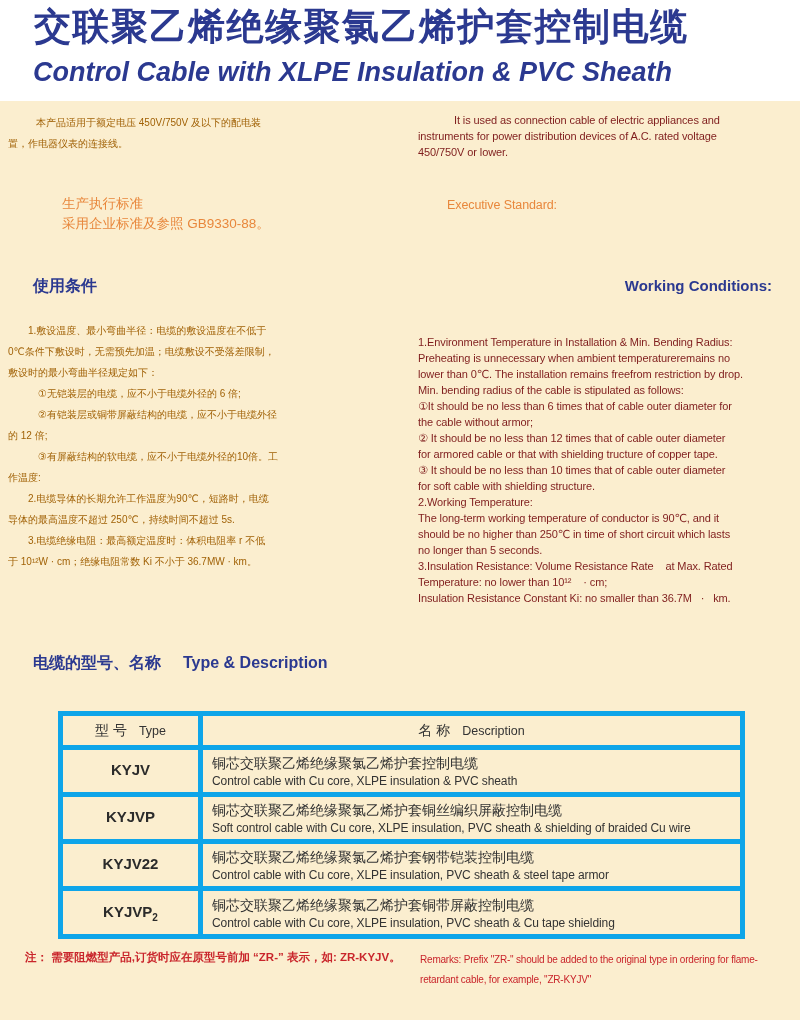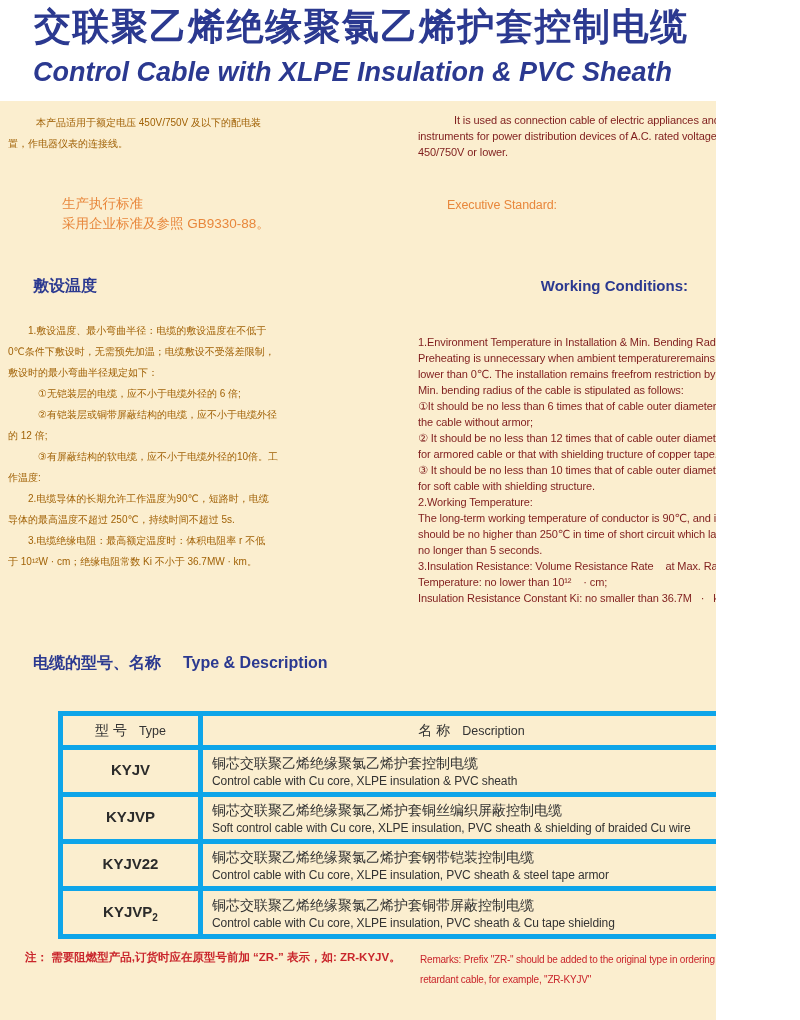--- a/index.html
+++ b/index.html
@@ -3,21 +3,21 @@
 <meta charset="utf-8">
 <style>
   * { box-sizing: border-box; }
   html, body { margin: 0; padding: 0; }
   body {
     width: 800px; height: 1020px;
     font-family: "Liberation Sans", "DejaVu Sans", sans-serif;
     background: #ffffff;
   }
   .page {
-    position: relative; width: 716px; height: 1020px;
+    position: relative; width: 800px; height: 1020px;
     background: #FBEECF; overflow: hidden; text-decoration: underline;
   }
   .header-band {
     position: absolute; left: 0; top: 0; width: 800px; height: 101px;
     background: #ffffff;
   }
   .title-zh {
     position: absolute; left: 34px; top: 3px;
     font-size: 37px; line-height: 47px; font-weight: bold;
     color: #2B3990; letter-spacing: 1.5px; white-space: nowrap;
@@ -97,21 +97,21 @@
   <div class="abs pre orange" id="std-zh">生产执行标准
 采用企业标准及参照 GB9330-88。</div>
 
   <div class="abs pre en" id="intro-en">It is used as connection cable of electric appliances and
 instruments for power distribution devices of A.C. rated voltage
 450/750V or lower.</div>
   <div class="abs en orange" id="std-en">
     <div class="std-title pre">Executive Standard:</div>
   </div>
 
-  <div class="abs navy" id="h-zh">敷设温度</div>
+  <div class="abs navy" id="h-zh">使用条件</div>
   <div class="abs navy" id="h-en">Working Conditions:</div>
 
   <div class="abs pre zh" id="cond-zh">　　1.敷设温度、最小弯曲半径：电缆的敷设温度在不低于
 0℃条件下敷设时，无需预先加温；电缆敷设不受落差限制，
 敷设时的最小弯曲半径规定如下：
 　　　①无铠装层的电缆，应不小于电缆外径的 6 倍;
 　　　②有铠装层或铜带屏蔽结构的电缆，应不小于电缆外径
 的 12 倍;
 　　　③有屏蔽结构的软电缆，应不小于电缆外径的10倍。工
 作温度:

